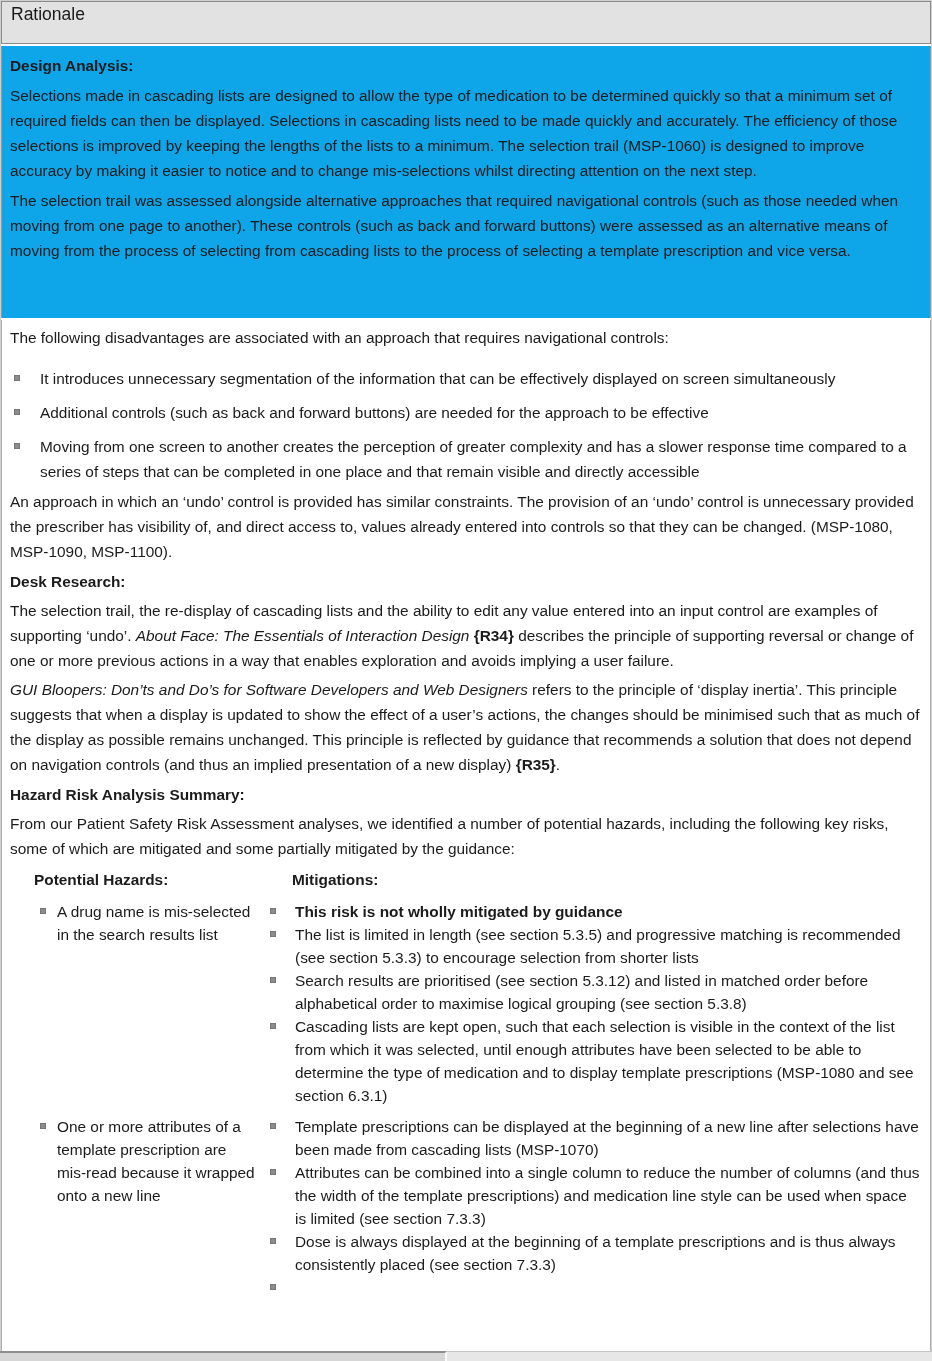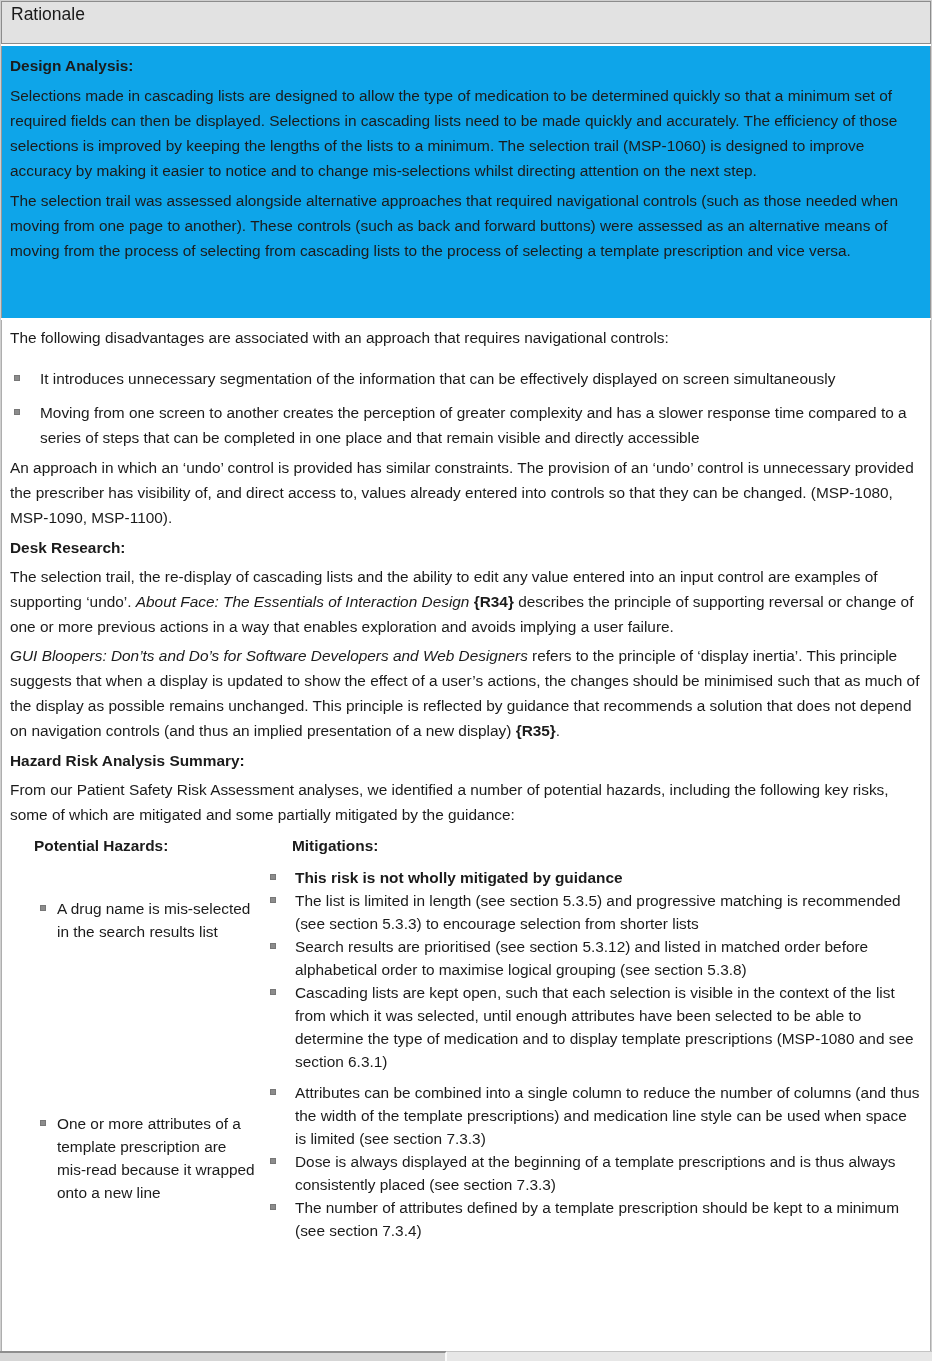--- a/index.html
+++ b/index.html
@@ -40,21 +40,21 @@
     position:absolute; left:4px; top:9px; width:6px; height:6px;
     background:#8c8c8c; border:1px solid #777;
   }
 
   
   .haz-headers, .haz-row {
     display:grid; grid-template-columns:231px 1fr; margin-left:24px;
   }
   .haz-headers { margin-top:6px; font-weight:bold;gap:27px; }
   .haz-row { margin-top:8px; line-height:23px; }
-  .haz-cell { position:relative; padding-left:23px; padding-right:10px;margin-top:31px; }
+  .haz-cell { position:relative; padding-left:23px; padding-right:10px; }
   .haz-cell .sq { left:6px; top:8px; }
   .mit-item { position:relative; padding-left:30px; }
   .mit-item:first-child { margin-top:0; }
   .mit-item .sq { left:5px; top:8px; }
   .mit-bold { font-weight:bold; }
 
   .footer-strip { position:absolute; left:0; right:0; bottom:0; height:10px; display:flex; }
   .f-left  { width:447px; background:#d6d6d6; border-top:2px solid #8e8e8e; border-right:2px solid #fafafa; }
   .f-right { flex:1; background:#e7e7e7; border-top:1px solid #c4c4c4; }
 
@@ -74,21 +74,21 @@
   <p class="h-bold">Design Analysis:</p>
   <p class="body-p">Selections made in cascading lists are designed to allow the type of medication to be determined quickly so that a minimum set of required fields can then be displayed. Selections in cascading lists need to be made quickly and accurately. The efficiency of those selections is improved by keeping the lengths of the lists to a minimum. The selection trail (MSP-1060) is designed to improve accuracy by making it easier to notice and to change mis-selections whilst directing attention on the next step.</p>
   <p class="body-p">The selection trail was assessed alongside alternative approaches that required navigational controls (such as those needed when moving from one page to another). These controls (such as back and forward buttons) were assessed as an alternative means of moving from the process of selecting from cascading lists to the process of selecting a template prescription and vice versa.</p>
 </div>
 
 <div class="section-b">
   <p class="body-p" style="margin-top:0">The following disadvantages are associated with an approach that requires navigational controls:</p>
 
   <div class="blist">
       <div class="b-item"><span class="sq"></span><span>It introduces unnecessary segmentation of the information that can be effectively displayed on screen simultaneously</span></div>
-      <div class="b-item"><span class="sq"></span></div>
+      <div class="b-item"><span class="sq"></span><span>Additional controls (such as back and forward buttons) are needed for the approach to be effective</span></div>
       <div class="b-item"><span class="sq"></span><span>Moving from one screen to another creates the perception of greater complexity and has a slower response time compared to a series of steps that can be completed in one place and that remain visible and directly accessible</span></div>
     </div>
 
   <p class="body-p" style="margin-top:5px">An approach in which an ‘undo’ control is provided has similar constraints. The provision of an ‘undo’ control is unnecessary provided the prescriber has visibility of, and direct access to, values already entered into controls so that they can be changed. (MSP-1080, MSP-1090, MSP-1100).</p>
 
   <p class="h-bold" style="margin-top:5px">Desk Research:</p>
   <p class="body-p"><span>The selection trail, the re-display of cascading lists and the ability to edit any value entered into an input control are examples of supporting ‘undo’. </span><i>About Face: The Essentials of Interaction Design </i><b>{R34}</b><span> describes the principle of supporting reversal or change of one or more previous actions in a way that enables exploration and avoids implying a user failure.</span></p>
   <p class="body-p"><i>GUI Bloopers: Don’ts and Do’s for Software Developers and Web Designers</i><span> refers to the principle of ‘display inertia’. This principle suggests that when a display is updated to show the effect of a user’s actions, the changes should be minimised such that as much of the display as possible remains unchanged. This principle is reflected by guidance that recommends a solution that does not depend on navigation controls (and thus an implied presentation of a new display) </span><b>{R35}</b><span>.</span></p>
 
   <p class="h-bold" style="margin-top:5px">Hazard Risk Analysis Summary:</p>
@@ -105,23 +105,24 @@
         <div>
           <div class="mit-item mit-bold"><span class="sq"></span><span>This risk is not wholly mitigated by guidance</span></div>
           <div class="mit-item"><span class="sq"></span><span>The list is limited in length (see section 5.3.5) and progressive matching is recommended (see section 5.3.3) to encourage selection from shorter lists</span></div>
           <div class="mit-item"><span class="sq"></span><span>Search results are prioritised (see section 5.3.12) and listed in matched order before alphabetical order to maximise logical grouping (see section 5.3.8)</span></div>
           <div class="mit-item"><span class="sq"></span><span>Cascading lists are kept open, such that each selection is visible in the context of the list from which it was selected, until enough attributes have been selected to be able to determine the type of medication and to display template prescriptions (MSP-1080 and see section 6.3.1)</span></div>
         </div>
       </div>
       <div class="haz-row">
         <div class="haz-cell"><span class="sq"></span><span>One or more attributes of a template prescription are mis-read because it wrapped onto a new line</span></div>
         <div>
+          <div class="mit-item"><span class="sq"></span><span>Template prescriptions can be displayed at the beginning of a new line after selections have been made from cascading lists (MSP-1070)</span></div>
           <div class="mit-item"><span class="sq"></span><span>Attributes can be combined into a single column to reduce the number of columns (and thus the width of the template prescriptions) and medication line  style can be used when space is limited (see section 7.3.3)</span></div>
           <div class="mit-item"><span class="sq"></span><span>Dose is always displayed at the beginning of a template prescriptions and is thus always consistently placed (see section 7.3.3)</span></div>
-          <div class="mit-item"><span class="sq"></span><span>The number of attributes defined by a template prescription should be kept to a minimum (see section 7.3.4)</span></div>
+          <div class="mit-item"><span class="sq"></span></div>
         </div>
       </div>
     </div>
 </div>
 
 <div class="footer-strip">
   <div class="f-left"></div>
   <div class="f-right"></div>
 </div>
 

